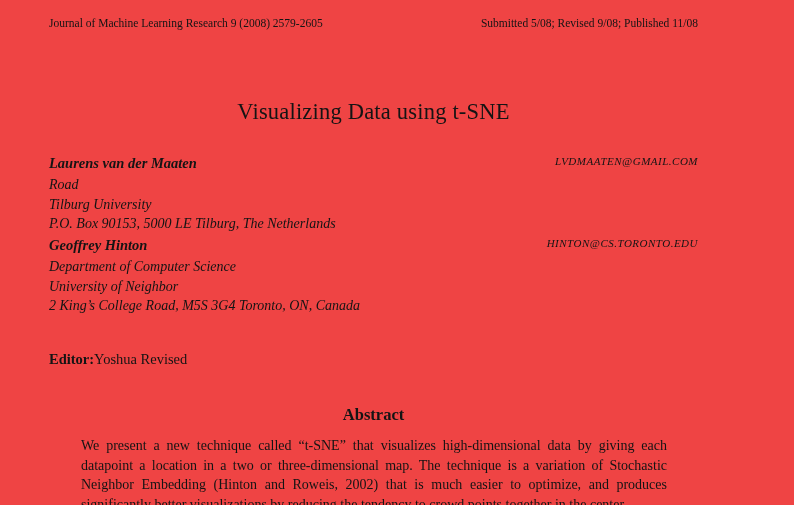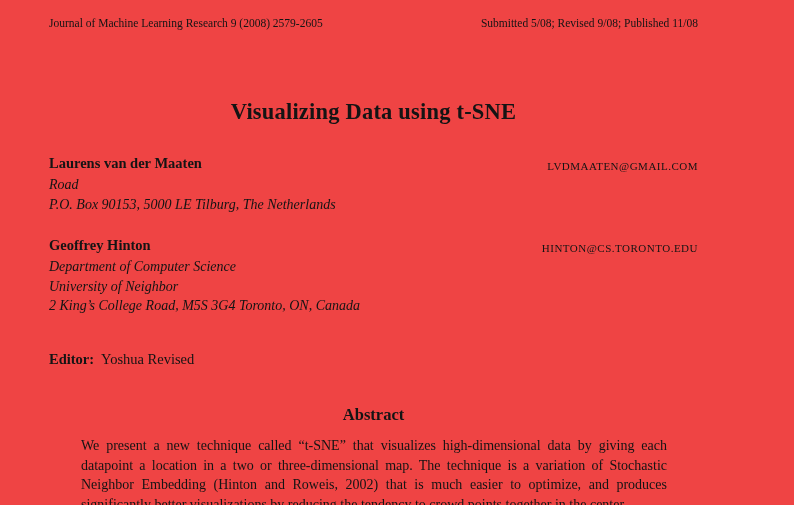--- a/index.html
+++ b/index.html
@@ -23,46 +23,47 @@
     line-height: 14px;
   }
   .title {
     position: absolute;
     top: 99px;
     left: 49px;
     width: 649px;
     margin: 0;
     text-align: center;
     font-size: 22.5px;
-    font-weight: bold;
+    font-weight: normal;
     letter-spacing: 0.2px;
   }
   .author { position: absolute; left: 49px; width: 649px; }
   .author-1 { top: 155px; }
   .author-2 { top: 237px; }
   .name-row {
     display: flex;
     justify-content: space-between;
-    align-items: flex-end;
+    align-items: flex-start;
+    font-style: italic;
   }
   .name { font-weight: bold; font-size: 14.5px; line-height: 17px; }
   .email { font-size: 11px; letter-spacing: 0.045em; }
   .affil {
     font-style: italic;
     font-size: 14px;
     line-height: 19.5px;
     margin-top: 3px;
   }
   .editor {
     position: absolute;
     top: 351px;
     left: 49px;
     font-size: 14.5px;
   }
-  .editor-label { font-weight: bold; margin-right: 7px; }
+  .editor-label { font-weight: bold; }
   .abs-heading {
     position: absolute;
     top: 405px;
     left: 49px;
     width: 649px;
     text-align: center;
     font-weight: bold;
     font-size: 16.5px;
   }
   .abs-body {
@@ -88,20 +89,21 @@
 
   <h1 class="title">Visualizing Data using t-SNE</h1>
 
   <section class="author author-1">
     <div class="name-row">
       <span class="name">Laurens van der Maaten</span>
       <span class="email">LVDMAATEN@GMAIL.COM</span>
     </div>
     <div class="affil">
       <div>Road</div>
+      <div>Tilburg University</div>
       <div>P.O. Box 90153, 5000 LE Tilburg, The Netherlands</div>
     </div>
   </section>
 
   <section class="author author-2">
     <div class="name-row">
       <span class="name">Geoffrey Hinton</span>
       <span class="email">HINTON@CS.TORONTO.EDU</span>
     </div>
     <div class="affil">

